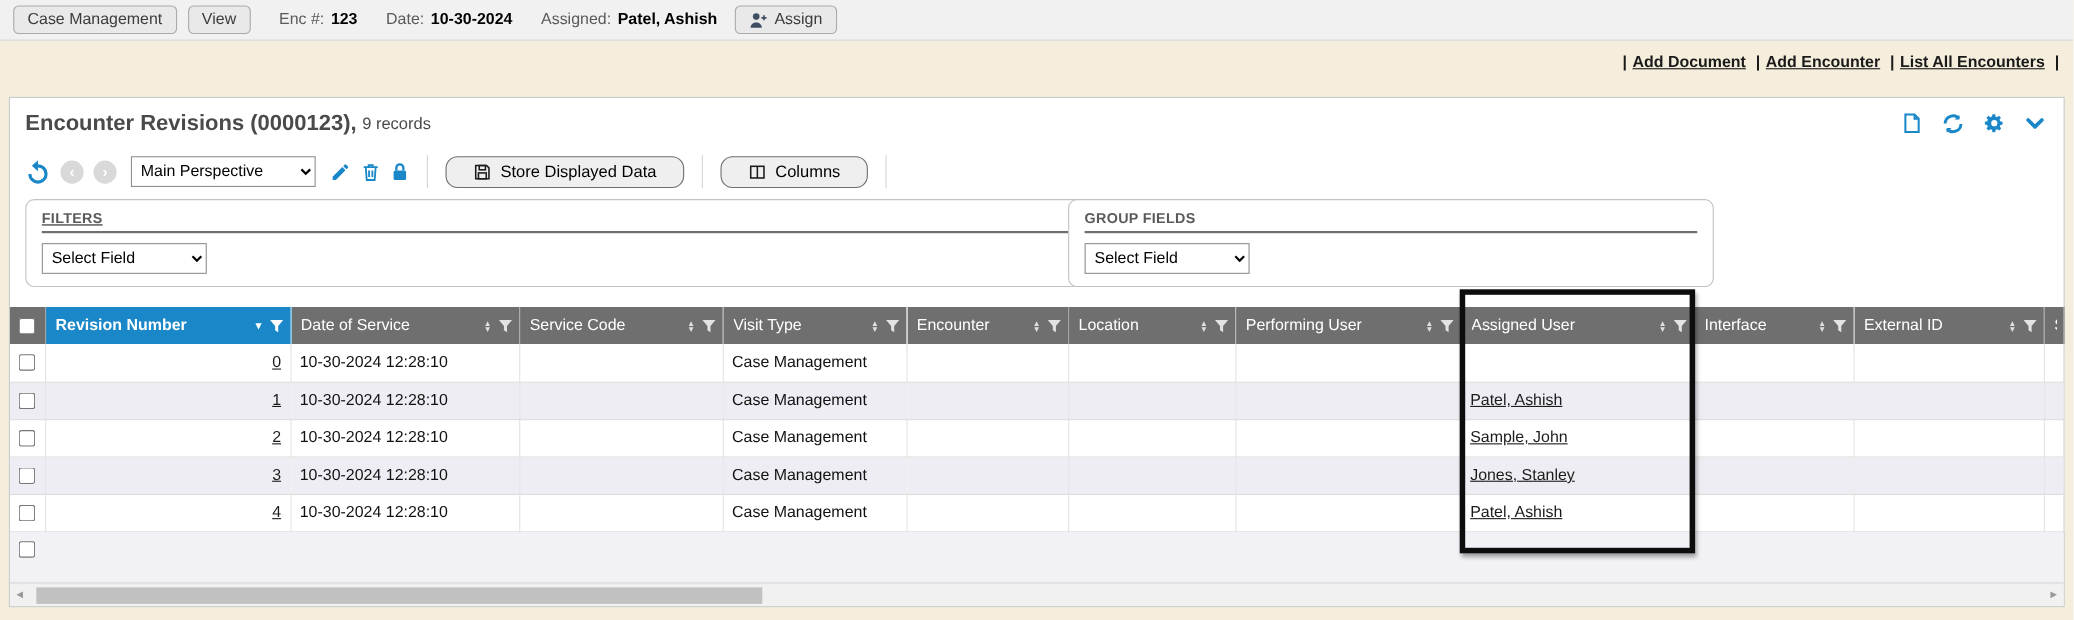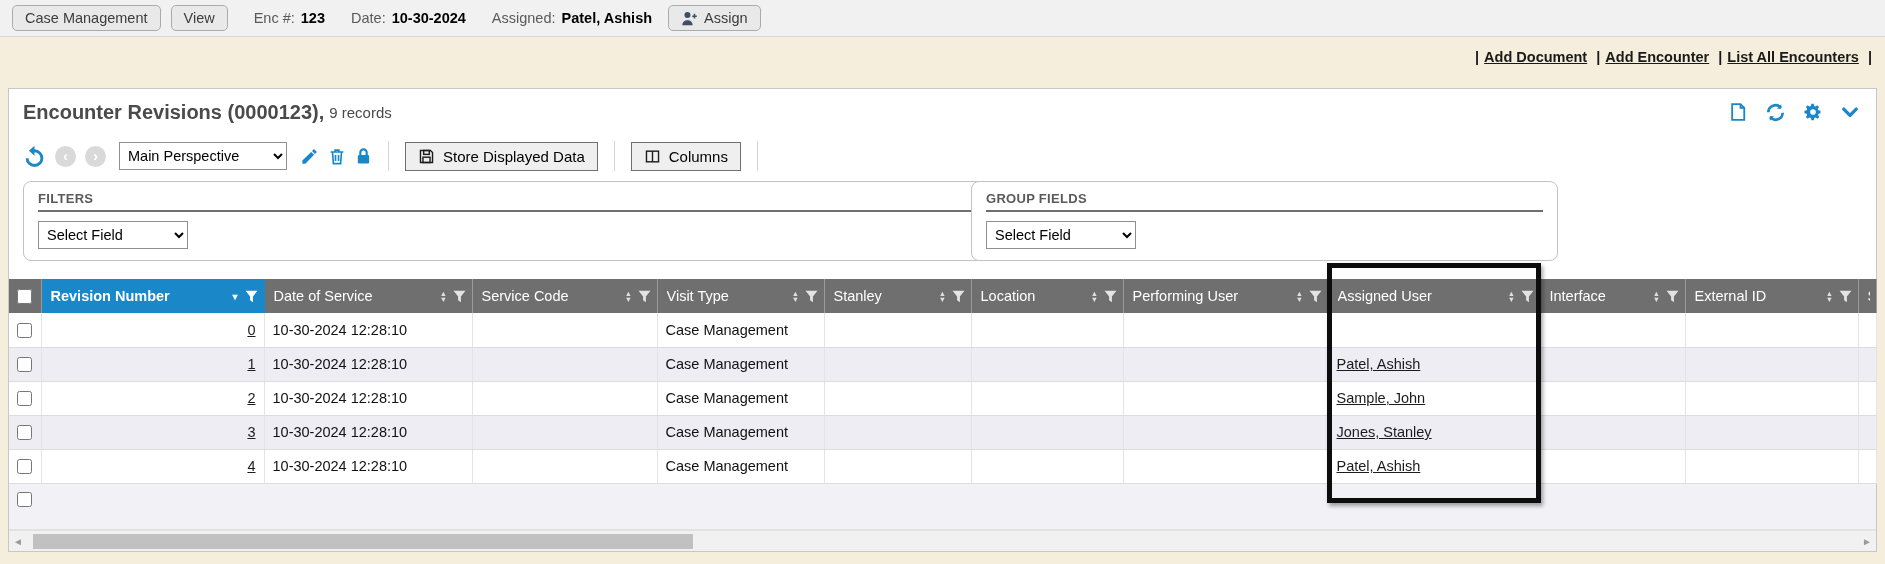--- a/index.html
+++ b/index.html
@@ -54,34 +54,34 @@
     display:flex; align-items:center; justify-content:center;
     font-size:14px; font-weight:bold; line-height:1; cursor:default;
   }
   .perspective-select, .field-select {
     height:28px; font-size:14.5px; font-family:"Liberation Sans",sans-serif;
     border:1px solid #8f8f8f; background:#fff; color:#000; padding:0 4px;
   }
   .perspective-select { width:168px; margin:0 4px; }
   .v-sep { width:1px; height:30px; background:#d4d4d4; margin:0 7px; }
   .gray-btn {
-    background:#efefef; border:1px solid #6f6f6f; border-radius:0;
-    padding:5px 12px; font-size:15px; color:#000; cursor:pointer;
+    background:#efefef; border:1px solid #6f6f6f; border-radius:11px;
+    padding:5px 24px; font-size:15px; color:#000; cursor:pointer;
     display:inline-flex; align-items:center; gap:8px;
   }
   .gray-btn.disabled {
     color:#cfcfcf; border-color:#dcdcdc; background:#f7f7f7; cursor:default;
   }
   
   .filters-area { position:relative; height:96px; }
   .fbox {
     position:absolute; top:4px; height:80px;
     border:1px solid #c3c3c3; border-radius:8px; background:#fff;
   }
-  .fbox.filters { left:14px; width:1080px; }
+  .fbox.filters { left:14px; width:1080px;text-decoration:underline; }
   .fbox.groups  { left:950px; width:587px;margin-left:12px; }
   .fbox-label {
     font-size:13px; font-weight:bold; color:#5a5a5a; letter-spacing:.3px;
     margin:9px 14px 0 14px; padding-bottom:4px; border-bottom:2px solid #6f6f6f;
   }
   .fbox .field-select { margin:9px 0 0 14px; width:150px; }
   
   .grid-wrap { position:relative; margin-top:6px; }
   table.grid { border-collapse:collapse; table-layout:fixed; width:1867px; }
   .grid th {
@@ -330,21 +330,21 @@
                     <span>▾</span>
                   </span>
             <svg class="funnel" viewBox="0 0 12 12">
                     <path fill="#e3e3e3" d="M.5.8h11L7.3 5.9v5.3L4.7 9.4V5.9z"></path>
                   </svg>
                 </span>
               </span>
           </th>
           <th>
             <span class="hwrap">
-                <span class="hlabel">Stanley</span>
+                <span class="hlabel">Encounter</span>
             <span class="hicons">
                   <span class="sort-stack">
                     <span>▴</span>
                     <span>▾</span>
                   </span>
             <svg class="funnel" viewBox="0 0 12 12">
                     <path fill="#e3e3e3" d="M.5.8h11L7.3 5.9v5.3L4.7 9.4V5.9z"></path>
                   </svg>
                 </span>
               </span>

